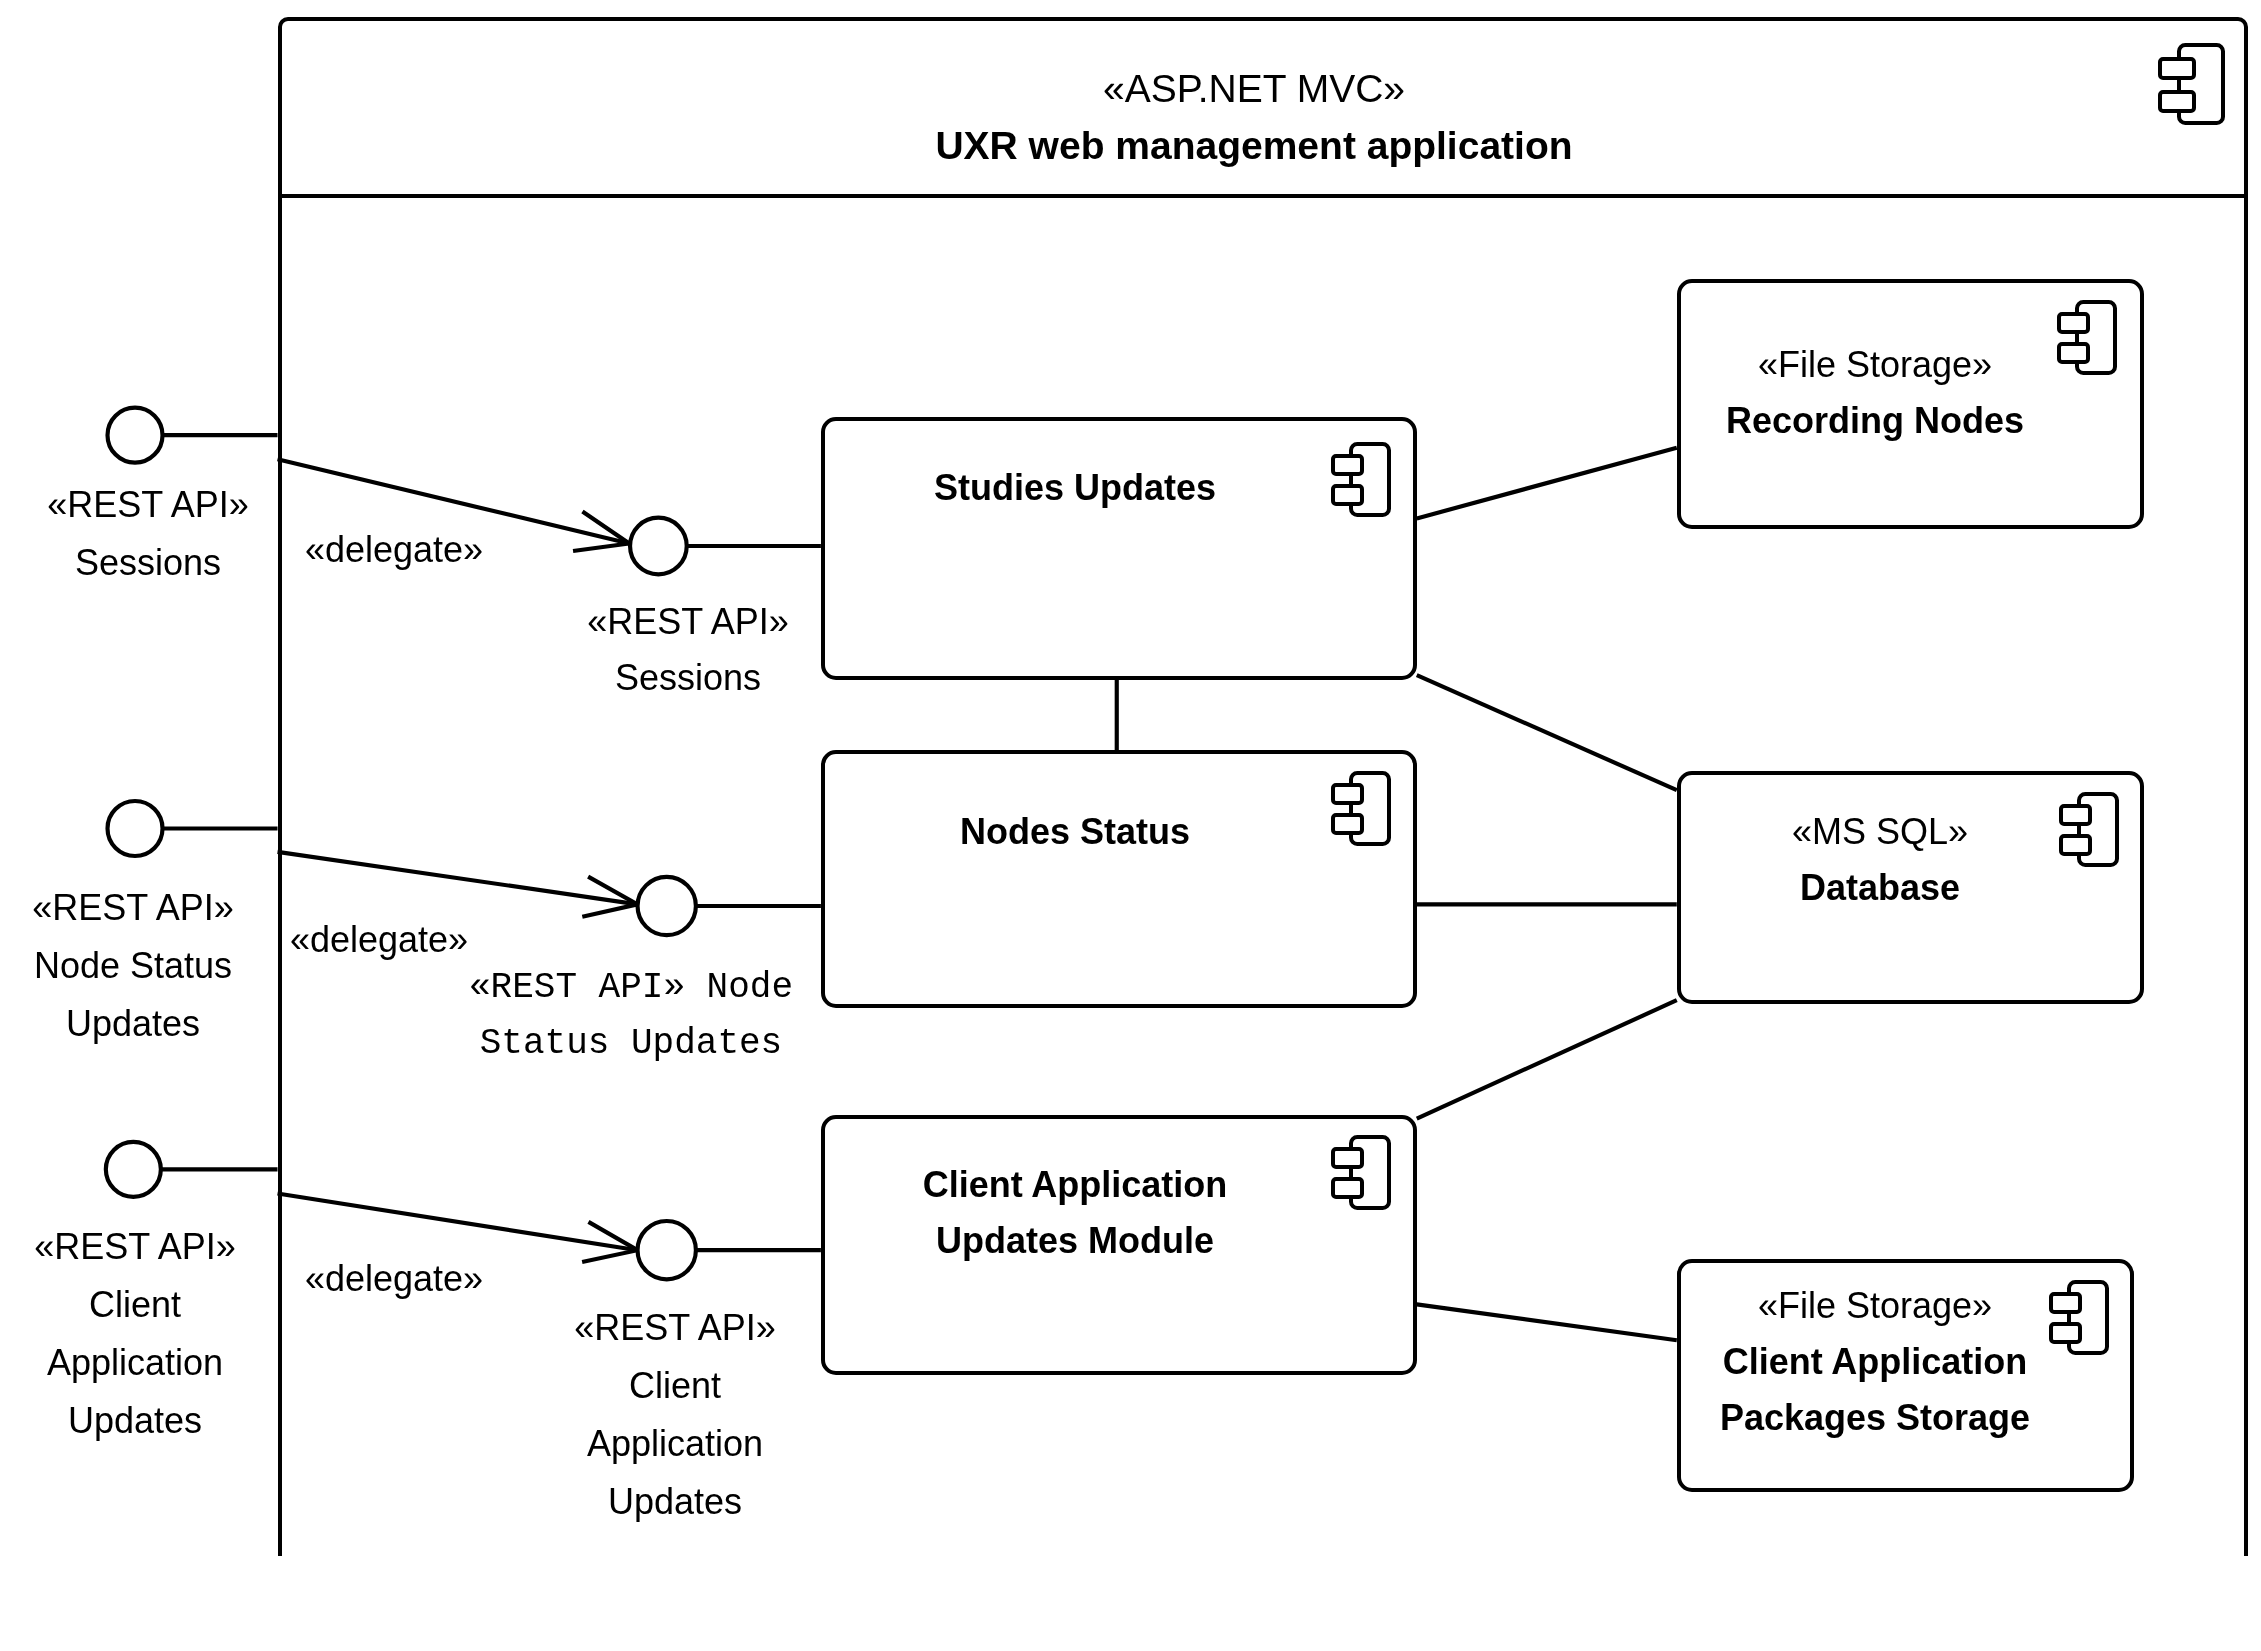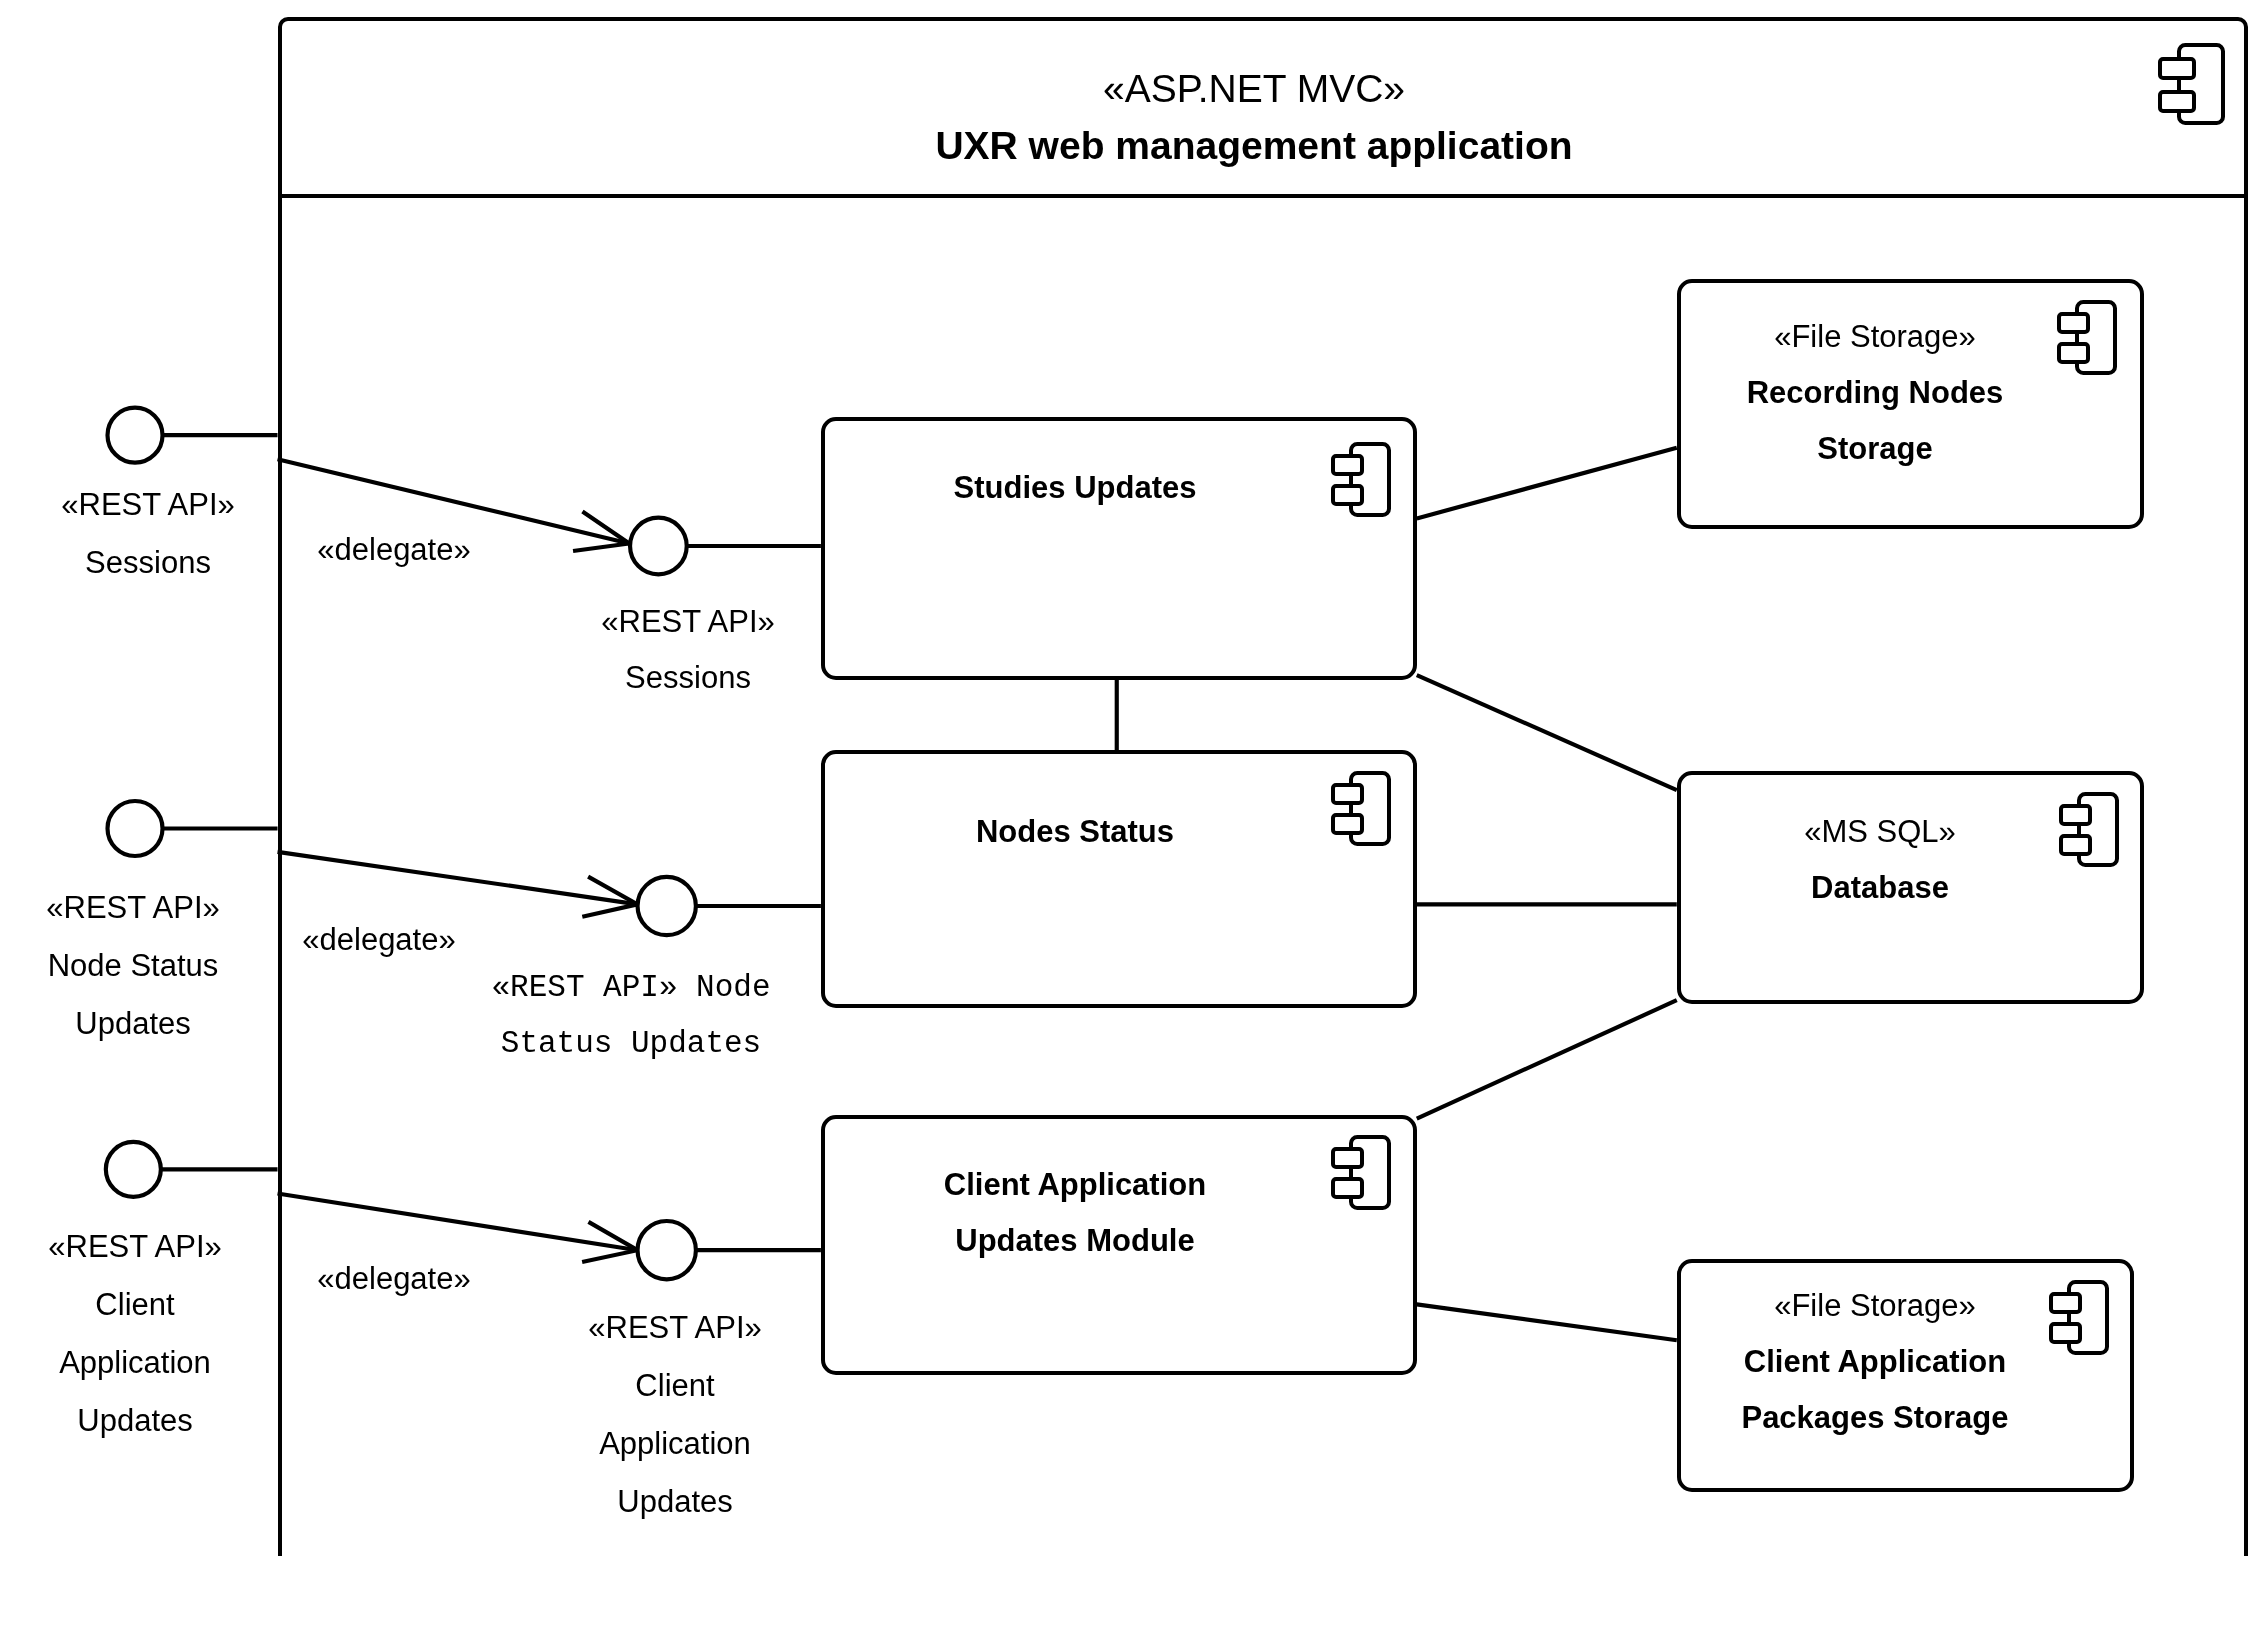--- a/index.html
+++ b/index.html
@@ -42,21 +42,21 @@
     right: -4.2px;
     top: 173px;
     height: 0;
     border-top: 4.2px solid #000000;
   }
   .label {
     position: absolute;
     transform: translate(-50%, -50%);
     text-align: center;
     white-space: nowrap;
-    font-size: 31px;
+    font-size: 36px;
     line-height: 56px;
     color: #000000;
   }
   .label .b { font-weight: bold; }
   .title-label { font-size: 39px; line-height: 57px; }
   
   .cicon {
     position: absolute;
     width: 42px;
     height: 75px;
@@ -165,21 +165,20 @@
   </div>
 
   <div class="box" style="left:1677px; top:279px; width:467px; height:250px;"></div>
   <div class="cicon" style="left:2075px; top:300px;">
     <div class="tab tab1"></div>
       <div class="tab tab2"></div>
   </div>
   <div class="label" style="left:1875px; top:393px;">
     <div>«File Storage»</div>
     <div class="b">Recording Nodes</div>
-    <div class="b">Storage</div>
   </div>
 
   <div class="box" style="left:1677px; top:771px; width:467px; height:233px;"></div>
   <div class="cicon" style="left:2077px; top:792px;">
     <div class="tab tab1"></div>
       <div class="tab tab2"></div>
   </div>
   <div class="label" style="left:1880px; top:860px;">
     <div>«MS SQL»</div>
     <div class="b">Database</div>

